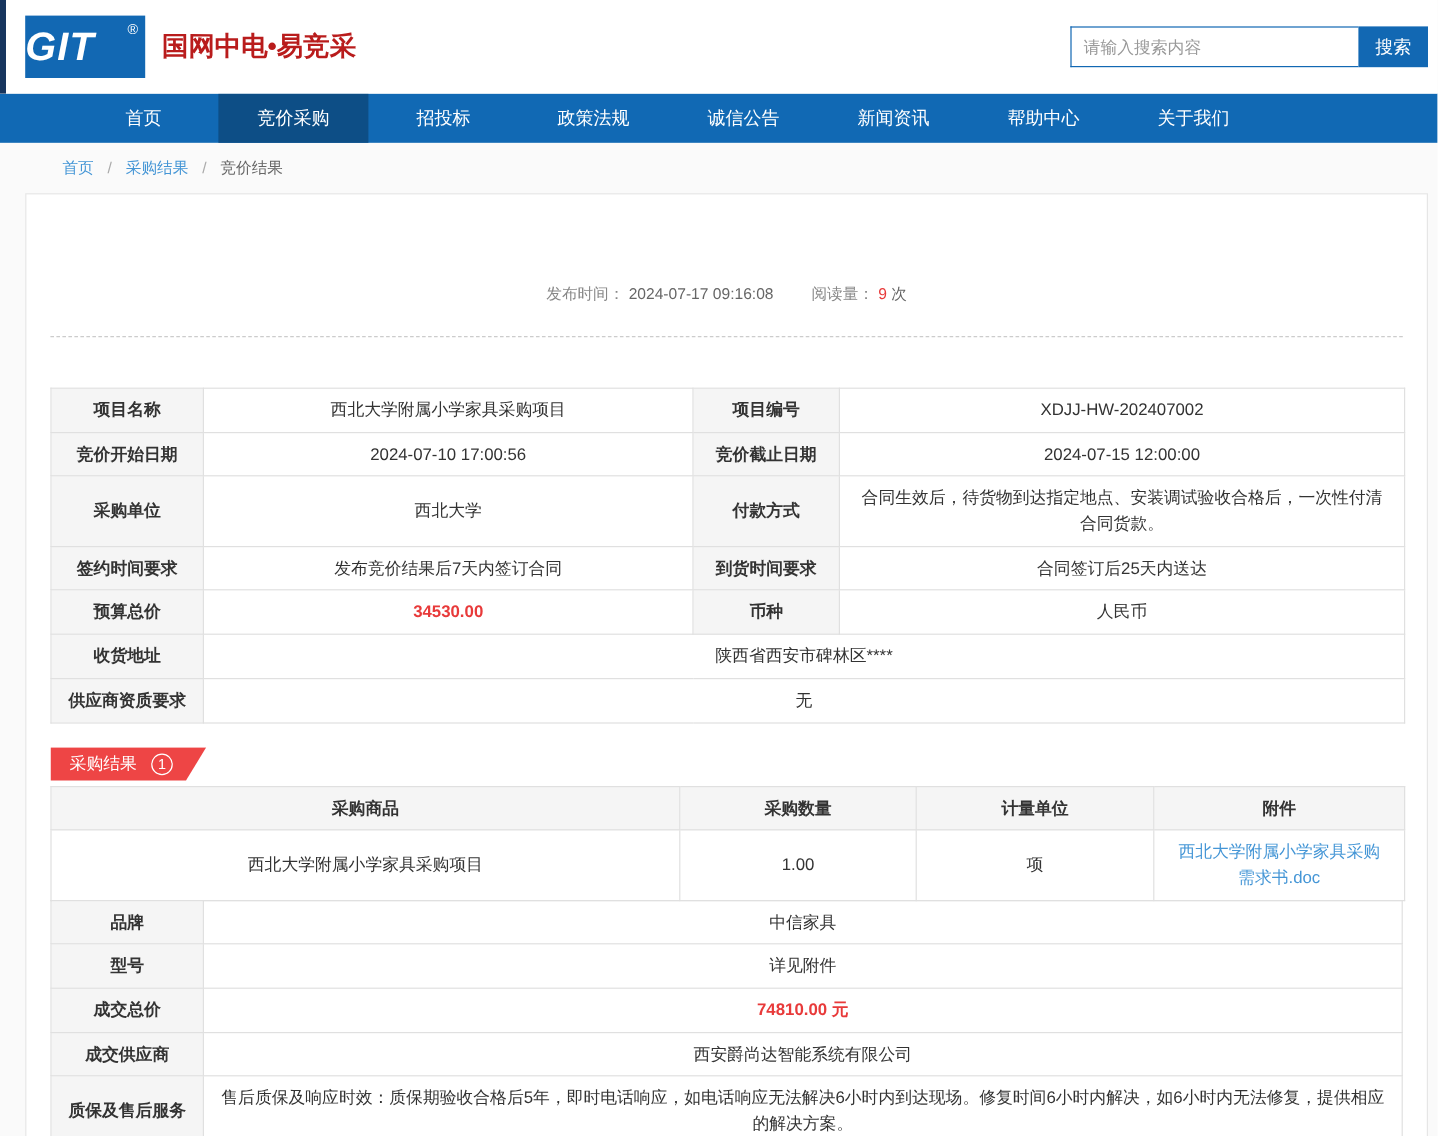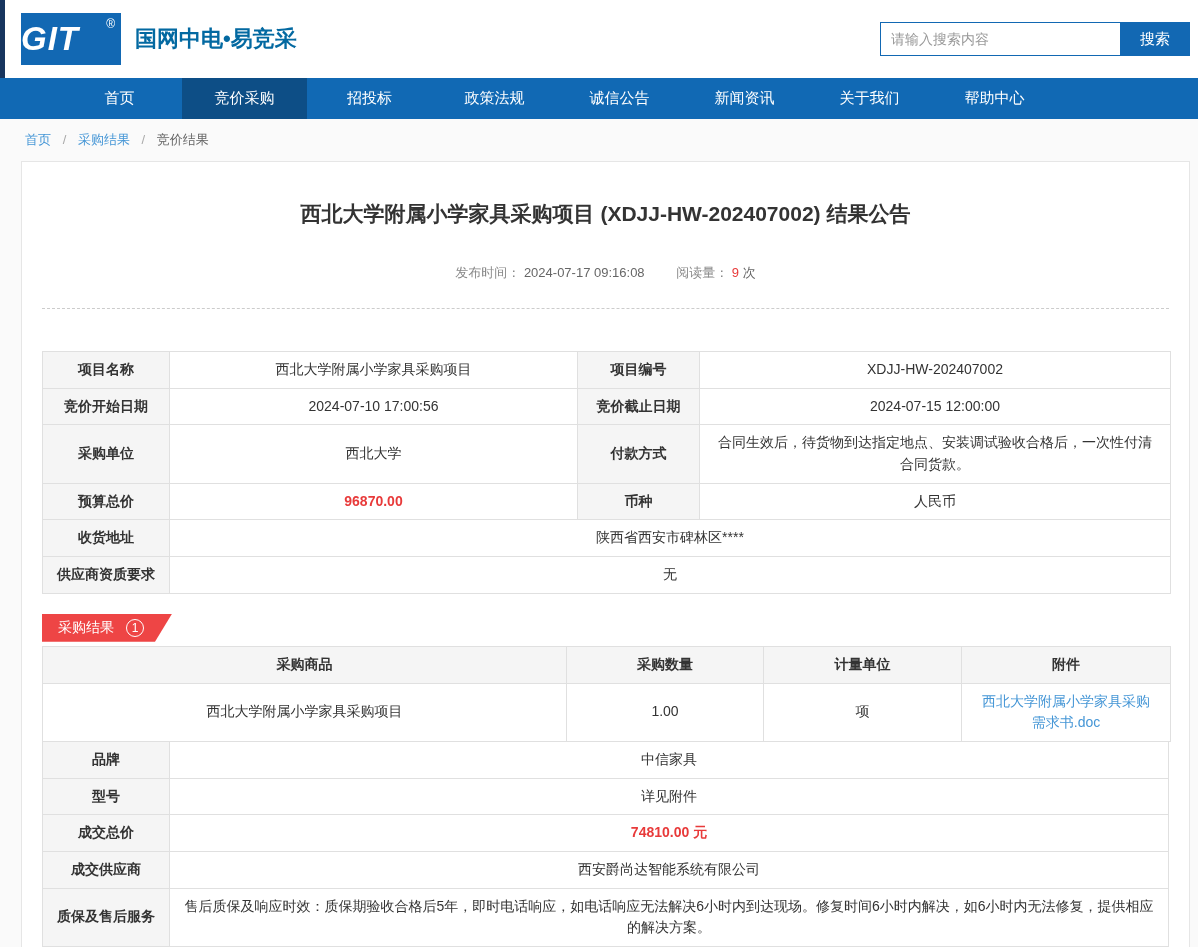--- a/index.html
+++ b/index.html
@@ -45,42 +45,42 @@
     position: absolute;
     top: 4px; right: 5px;
     font-size: 12px;
     font-style: normal;
     font-weight: normal;
   }
   .site-name {
     margin-left: 14px;
     font-size: 22px;
     font-weight: bold;
-    color: #0369a1;
+    color: #b91c1c;
   }
   .search-area {
     position: absolute;
     right: 8px; top: 22px;
     display: flex;
     height: 34px;
   }
   .search-input {
     width: 240px;
     height: 34px;
     border: 1px solid #1268b3;
     border-right: none;
     padding: 0 10px;
     font-size: 14px;
     color: #333;
     outline: none;
     font-family: inherit;
   }
   .search-input::placeholder { color: #999; }
   .search-btn {
-    width: 70px;
+    width: 58px;
     height: 34px;
     background: #1268b3;
     color: #fff;
     border: none;
     font-size: 15px;
     cursor: pointer;
     font-family: inherit;
   }
 
   
@@ -98,21 +98,21 @@
     justify-content: center;
     color: #ffffff;
     font-size: 15px;
     text-decoration: none;
     cursor: pointer;
   }
   .nav-item.active { background: #0d4e86; }
 
   
   .breadcrumb {
-    padding: 12px 0 12px 25px;
+    padding: 12px 0 12px 52px;
     font-size: 13px;
     color: #999;
   }
   .breadcrumb a {
     color: #4596d6;
     text-decoration: none;
     cursor: pointer;
   }
   .breadcrumb .sep { margin: 0 8px; color: #aaa; }
   .breadcrumb .current { color: #666; }
@@ -216,36 +216,35 @@
   </div>
 </div>
 
 <div class="nav">
   <a class="nav-item">首页</a>
   <a class="nav-item active">竞价采购</a>
   <a class="nav-item">招投标</a>
   <a class="nav-item">政策法规</a>
   <a class="nav-item">诚信公告</a>
   <a class="nav-item">新闻资讯</a>
+  <a class="nav-item">帮助中心</a>
   <a class="nav-item">关于我们</a>
-  <a class="nav-item">帮助中心</a>
 </div>
 
 <div class="breadcrumb">
   <a>首页</a>
   <span class="sep">/</span>
   <a>采购结果</a>
   <span class="sep">/</span>
   <span class="current">竞价结果</span>
 </div>
 
 <div class="card">
 
   <div class="article-head">
-    <div class="article-title">西北大学附属小学家具采购项目 (XDJJ-HW-202407002) 结果公告</div>
     <div class="article-meta">
       <span class="meta-group">
         <span>发布时间：</span>
         <span class="meta-val">2024-07-17 09:16:08</span>
       </span>
       <span class="meta-group">
         <span>阅读量：</span>
         <span class="red">9</span>
         <span class="meta-val">次</span>
       </span>
@@ -273,22 +272,28 @@
       <td class="lbl">竞价截止日期</td>
       <td>2024-07-15 12:00:00</td>
     </tr>
     <tr>
       <td class="lbl">采购单位</td>
       <td>西北大学</td>
       <td class="lbl">付款方式</td>
       <td>合同生效后，待货物到达指定地点、安装调试验收合格后，一次性付清合同货款。</td>
     </tr>
     <tr>
+      <td class="lbl">签约时间要求</td>
+      <td>发布竞价结果后7天内签订合同</td>
+      <td class="lbl">到货时间要求</td>
+      <td>合同签订后25天内送达</td>
+    </tr>
+    <tr>
       <td class="lbl">预算总价</td>
-      <td class="red bold">96870.00</td>
+      <td class="red bold">34530.00</td>
       <td class="lbl">币种</td>
       <td>人民币</td>
     </tr>
     <tr>
       <td class="lbl">收货地址</td>
       <td colspan="3">陕西省西安市碑林区****</td>
     </tr>
     <tr>
       <td class="lbl">供应商资质要求</td>
       <td colspan="3">无</td>

